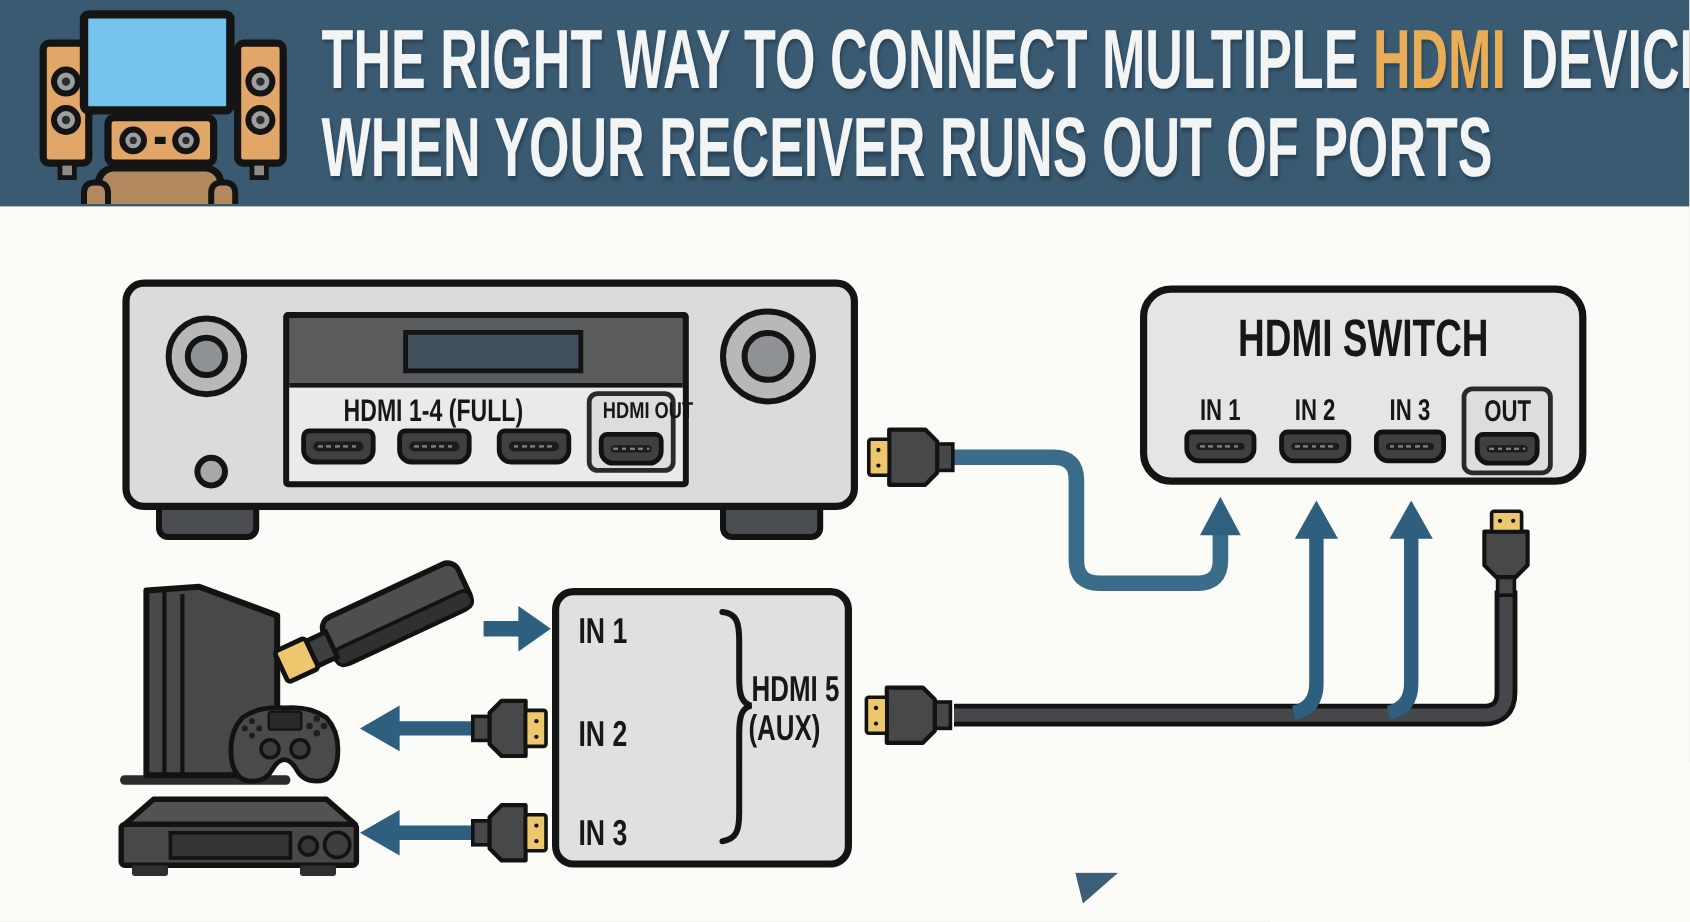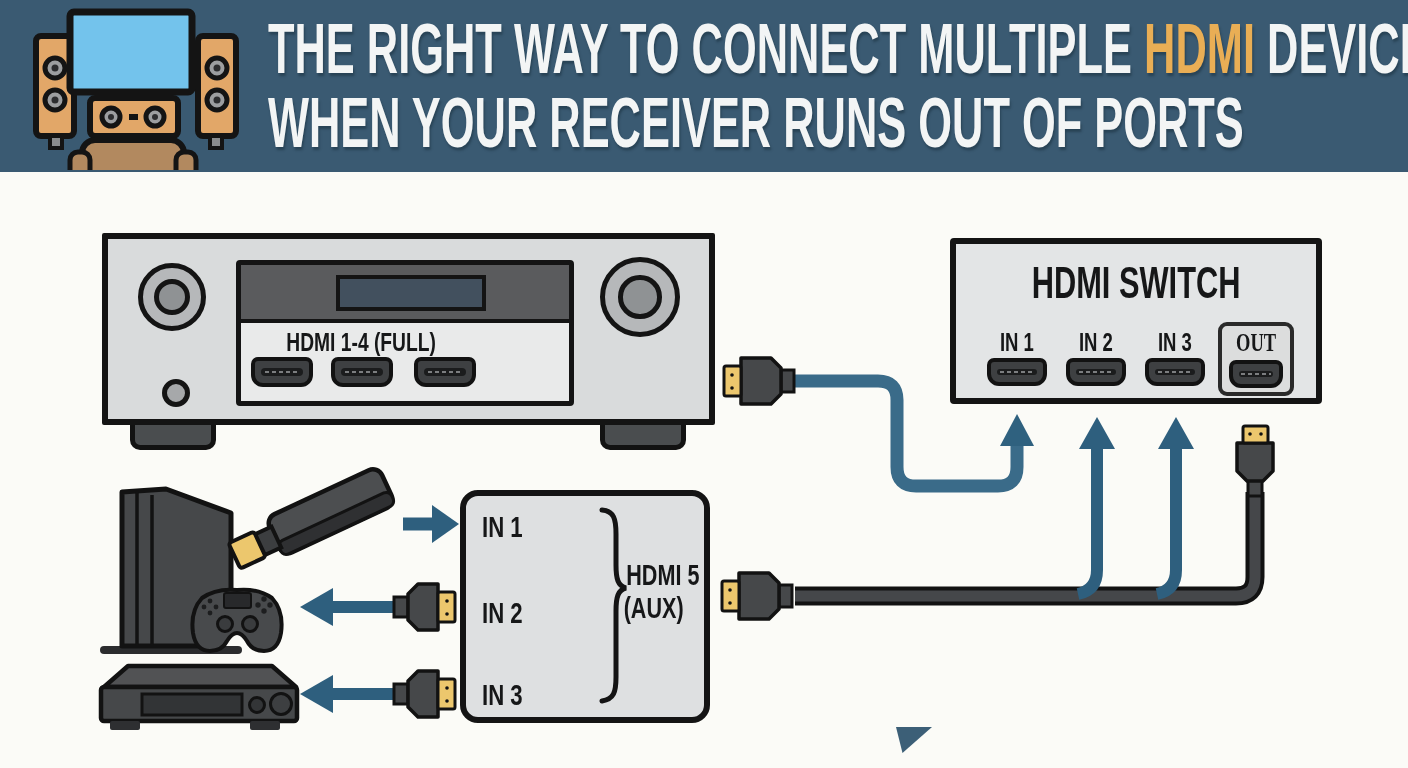--- a/index.html
+++ b/index.html
@@ -19,21 +19,21 @@
             letter-spacing:0px; text-shadow:2px 3px 3px rgba(10,25,35,0.35); }
   .t-hl { color:#e9ae55; }
 
   
   .clabel { font-weight:bold; color:#161718; white-space:pre; }
   .cnd { display:inline-block; transform:scaleX(0.74); transform-origin:center; white-space:pre; }
   .cnd-l { display:inline-block; transform:scaleX(0.74); transform-origin:left center; white-space:pre; }
 
   
   .receiver { position:absolute; left:102px; top:233px; width:613px; height:192px;
-              background:#d9dbdc; border:6px solid #141414; border-radius:2px; z-index:2; }
+              background:#d9dbdc; border:6px solid #141414; border-radius:18px; z-index:2; }
   .foot { position:absolute; background:#4a4d4f; border:5px solid #121212;
           border-radius:5px 5px 10px 10px; z-index:1; }
   .knob { position:absolute; border-radius:50%; border:5px solid #141414; background:#b6b8ba;
           display:flex; align-items:center; justify-content:center; }
   .knob-inner { border-radius:50%; border:5px solid #141414; background:#8f9294; width:62%; height:62%; }
   .pwr { position:absolute; width:28px; height:28px; border-radius:50%;
          border:5px solid #141414; background:#a6a8aa; }
   .rcv-panel { position:absolute; left:128px; top:21px; width:338px; height:146px;
                background:#5a5b5d; border:5px solid #141414; border-radius:4px; }
   .rcv-display { position:absolute; left:95px; top:10px; width:150px; height:36px;
@@ -42,21 +42,21 @@
                background:#e9eaea; border-top:4px solid #141414; }
   .hdmi-port { position:absolute; background:#3e4042; border:4px solid #121212;
                border-radius:7px 7px 12px 12px; display:flex; align-items:center; justify-content:center; }
   .slot { width:76%; height:34%; background:#1b1c1d; border-radius:7px; position:relative; }
   .slot::after { content:""; position:absolute; left:8%; right:8%; top:42%; height:2px;
                  background:repeating-linear-gradient(90deg,#7c7e80 0 4px,transparent 4px 7px); }
   .out-box { position:absolute; background:#dcdddd; border:4px solid #2a2a2a; border-radius:9px; }
   .lbl-center { position:absolute; text-align:center; }
 
   .switch { position:absolute; left:950px; top:238px; width:372px; height:166px;
-            background:#e3e5e6; border:6px solid #141414; border-radius:4px; z-index:2; }
+            background:#e3e5e6; border:6px solid #141414; border-radius:26px; z-index:2; }
   .sw-title { position:absolute; left:0; right:0; top:14px; text-align:center;
               font-size:44px; font-weight:bold; color:#161718; }
   .sw-label { position:absolute; width:80px; text-align:center; font-size:25px; font-weight:bold; color:#161718; }
 
   .auxbox { position:absolute; left:460px; top:490px; width:250px; height:233px;
             background:#dee0e1; border:6px solid #141414; border-radius:18px; z-index:2; }
   .aux-in { position:absolute; left:16px; font-size:30px; font-weight:bold; color:#161718; }
   .aux-group { position:absolute; left:612px; top:558px; width:110px; text-align:left;
                font-size:30px; line-height:33px; font-weight:bold; color:#161718; z-index:3; }
 
@@ -124,40 +124,46 @@
         <div class="lbl-center clabel" style="left:0px; top:4px; width:240px; font-size:26px;"><span class="cnd">HDMI 1-4 (FULL)</span></div>
         <div class="hdmi-port" style="left:10px; top:34px; width:62px; height:30px;">
             <div class="slot"></div>
           </div>
         <div class="hdmi-port" style="left:90px; top:34px; width:62px; height:30px;">
             <div class="slot"></div>
           </div>
         <div class="hdmi-port" style="left:173px; top:34px; width:62px; height:30px;">
             <div class="slot"></div>
           </div>
+        <div class="out-box" style="left:248px; top:3px; width:74px; height:68px;">
+          <div class="lbl-center clabel" style="left:0; top:2px; width:66px; font-size:19px;"><span class="cnd" style="transform:scaleX(0.8);">HDMI OUT</span></div>
+          <div class="hdmi-port" style="left:6px; top:30px; width:54px; height:28px;">
+              <div class="slot"></div>
+            </div>
+        </div>
       </div>
     </div>
   </div>
 
   <div class="switch">
     <div class="sw-title"><span class="cnd" style="transform:scaleX(0.7);">HDMI SWITCH</span></div>
     <div class="sw-label" style="left:21px; top:84px;"><span class="cnd">IN 1</span></div>
     <div class="hdmi-port" style="left:31px; top:114px; width:60px; height:28px;">
         <div class="slot"></div>
       </div>
     <div class="sw-label" style="left:100px; top:84px;"><span class="cnd">IN 2</span></div>
     <div class="hdmi-port" style="left:110px; top:114px; width:60px; height:28px;">
         <div class="slot"></div>
       </div>
     <div class="sw-label" style="left:179px; top:84px;"><span class="cnd">IN 3</span></div>
     <div class="hdmi-port" style="left:189px; top:114px; width:60px; height:28px;">
         <div class="slot"></div>
       </div>
     <div class="out-box" style="left:262px; top:78px; width:76px; height:74px;">
-      <div class="lbl-center clabel" style="left:0; top:3px; width:68px; font-size:25px;font-family:Liberation Serif, serif;"><span class="cnd">OUT</span></div>
+      <div class="lbl-center clabel" style="left:0; top:3px; width:68px; font-size:25px;"><span class="cnd">OUT</span></div>
       <div class="hdmi-port" style="left:7px; top:34px; width:54px; height:28px;">
           <div class="slot"></div>
         </div>
     </div>
   </div>
 
   <div class="auxbox">
     <div class="aux-in" style="top:14px;"><span class="cnd-l">IN 1</span></div>
     <div class="aux-in" style="top:100px;"><span class="cnd-l">IN 2</span></div>
     <div class="aux-in" style="top:182px;"><span class="cnd-l">IN 3</span></div>

